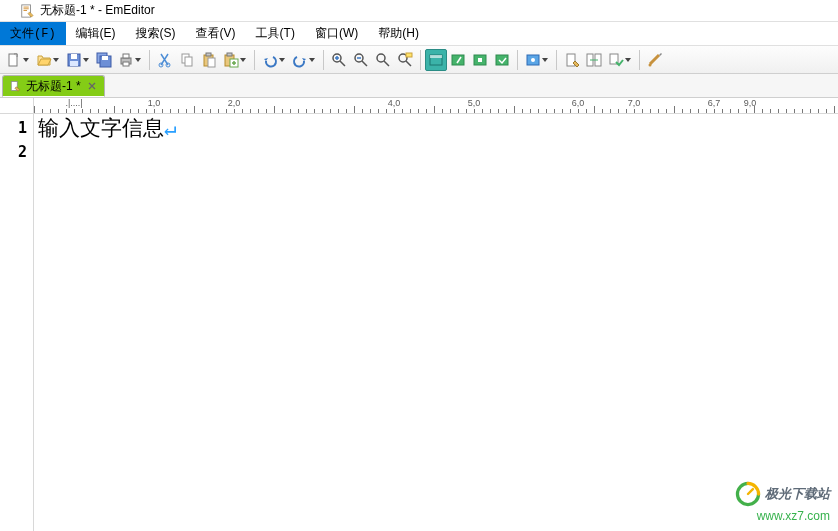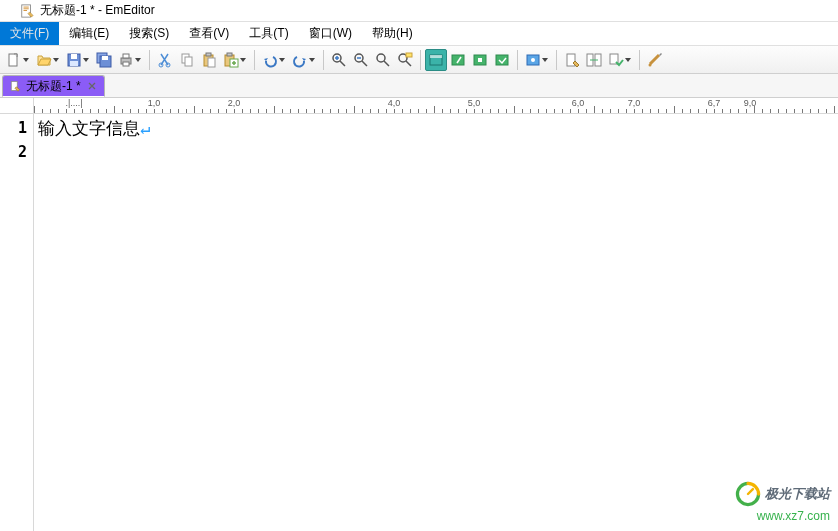--- a/index.html
+++ b/index.html
@@ -36,21 +36,22 @@
     padding-left: 0;
   }
   .menu-item {
     padding: 0 10px;
     display: flex;
     align-items: center;
     cursor: default;
   }
   .menu-item.active {
     background: #0078d7;
-    color: #e5e5e5;
+    color: #000000;
+    font-family: Liberation Mono, monospace;
   }
 
   
   .toolbar {
     height: 28px;
     background: linear-gradient(#fdfdfd,#f0f0f0);
     border-bottom: 1px solid #cfcfcf;
     display: flex;
     align-items: center;
     padding: 0 3px;
@@ -85,21 +86,21 @@
     height: 24px;
     background: #f6f6f6;
     border-bottom: 1px solid #cfcfcf;
     display: flex;
     align-items: flex-end;
   }
   .doc-tab {
     height: 22px;
     border: 1px solid #b5b5b5;
     border-bottom: 1px solid #fff;
-    background: #8b5cf6;
+    background: #84cc16;
     display: flex;
     align-items: center;
     padding: 0 6px 0 6px;
     gap: 5px;
     margin-left: 2px;
     border-radius: 3px 3px 0 0;
     font-size: 12px;
   }
   .doc-tab .tab-icon svg { width:12px; height:12px; display:block;}
   .doc-tab .close {
@@ -144,21 +145,21 @@
     font-family: Consolas, monospace;
     font-size:15px;
     font-weight:bold;
     color:#000;
     line-height:24px;
   }
   .content {
     flex:1;
     padding: 2px 2px 0 4px;
     font-family: "SimSun","Microsoft YaHei", monospace;
-    font-size:17px;
+    font-size:21px;
     line-height:24px;
     position:relative;
     text-align:right;
   }
   .line { display:flex; align-items:center; height:24px; white-space:pre; }
   .eol { color:#2aa0ff; font-family: Consolas, monospace; }
   .caret {
     display:inline-block; width:1px; height:18px; background:#000;
     vertical-align:middle; margin-left:0px;
     animation: blink 1s step-start infinite;

